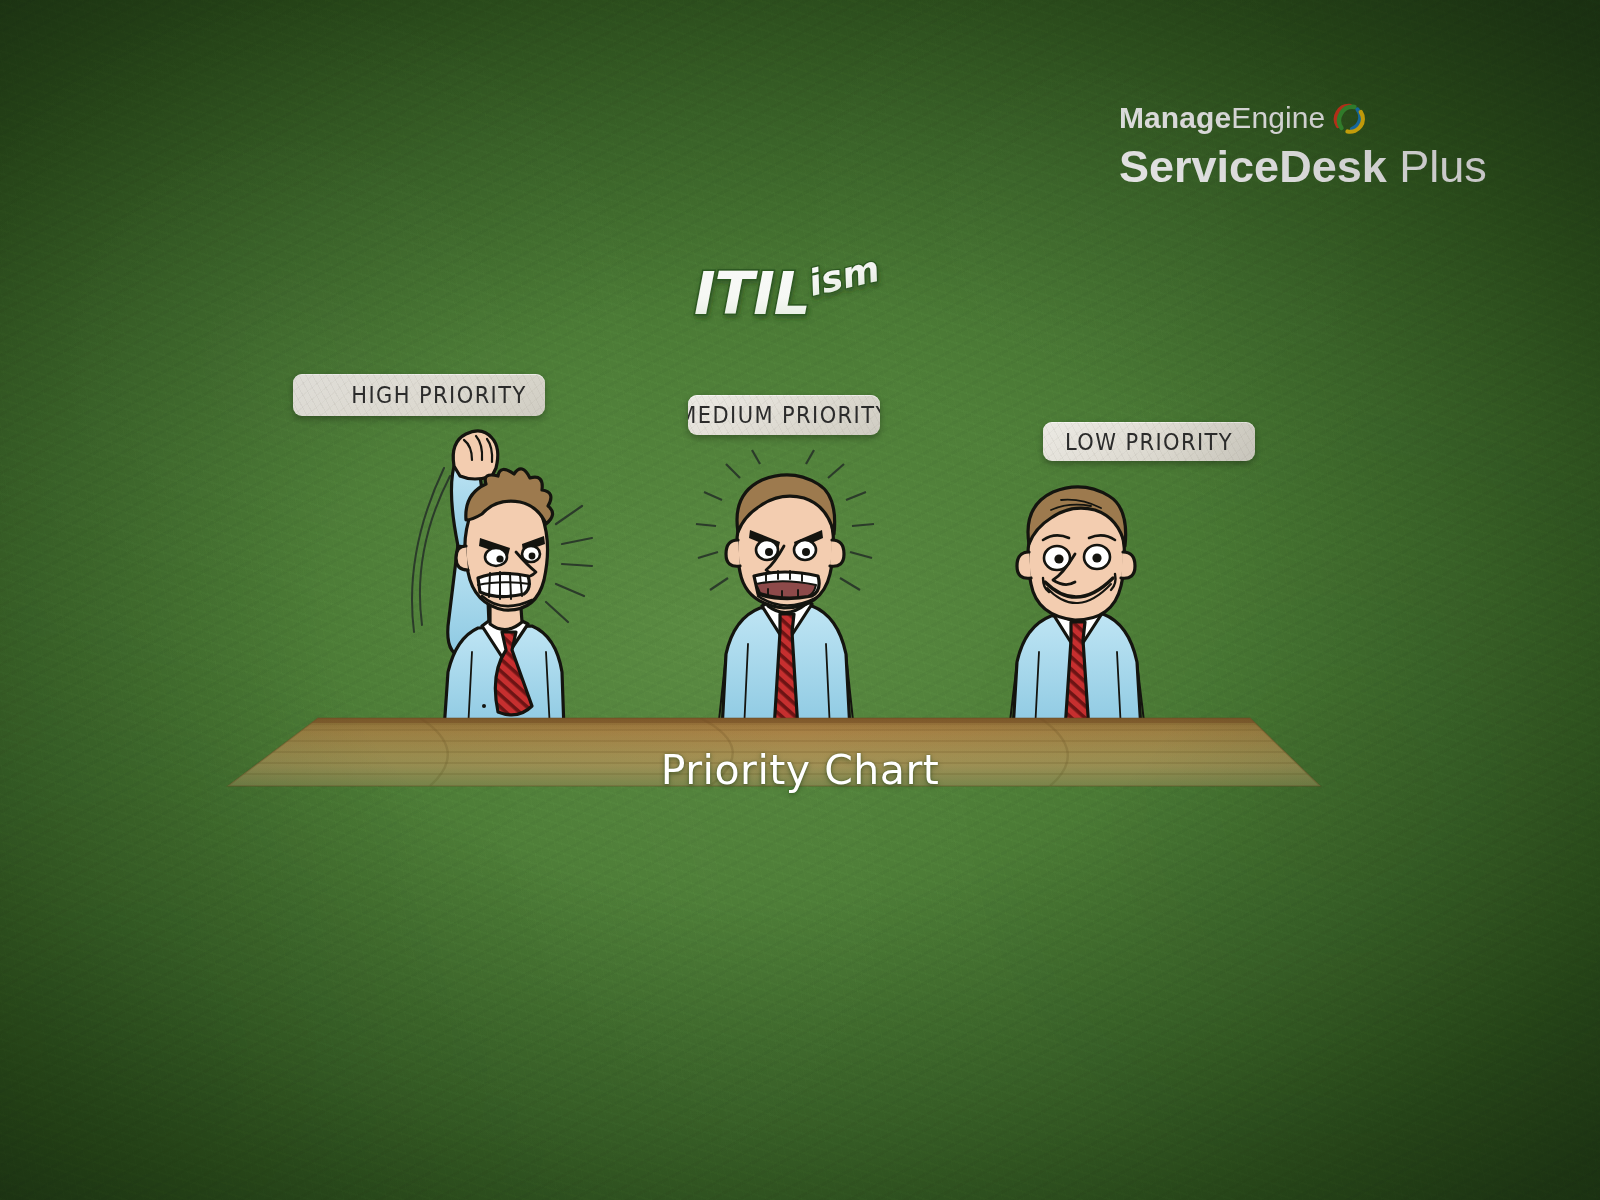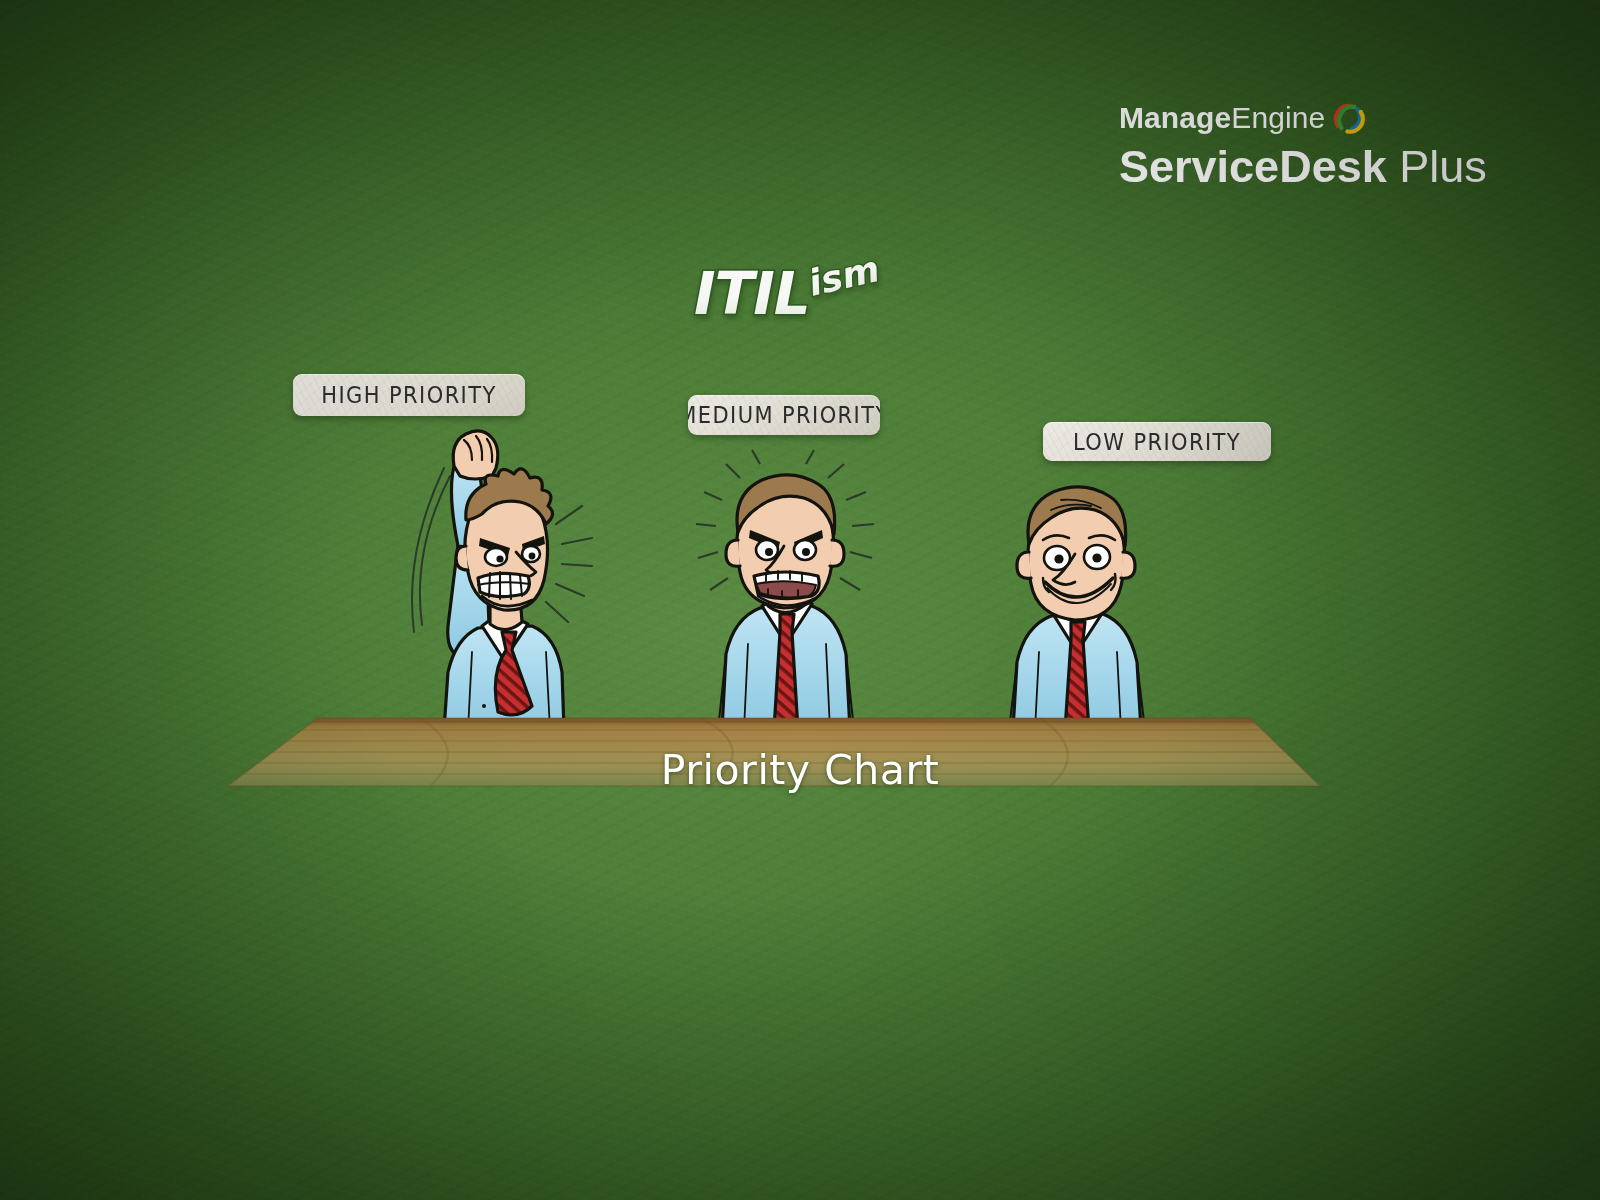--- a/index.html
+++ b/index.html
@@ -50,23 +50,23 @@
     box-shadow:0 3px 7px rgba(0,0,0,.30), 0 1px 0 rgba(255,255,255,.55) inset;
     display:flex;align-items:center;justify-content:center;
     font-family:"DejaVu Sans",sans-serif;color:#2b2b2b;
     letter-spacing:1.4px;white-space:nowrap;overflow:hidden;}
   .plabel::after{content:"";position:absolute;inset:0;border-radius:9px;pointer-events:none;
     background-image:
       repeating-linear-gradient(62deg, rgba(120,115,105,.07) 0 1px, rgba(0,0,0,0) 1px 6px),
       repeating-linear-gradient(-40deg, rgba(120,115,105,.05) 0 1px, rgba(0,0,0,0) 1px 9px);}
   .plabel span{position:relative;z-index:2;font-size:21px;font-weight:400;
     transform:scaleY(1.08);display:inline-block;}
-  #label-high{left:293px;top:374px;width:232px;height:42px;}
+  #label-high{left:293px;top:374px;width:212px;height:42px;padding-left:40px;}
   #label-medium{left:688px;top:395px;width:192px;height:40px;}
-  #label-low{left:1043px;top:422px;width:228px;height:39px;}
+  #label-low{left:1043px;top:422px;width:212px;height:39px;}
 
   
   .char{position:absolute;}
   #char-high{left:386px;top:420px;width:218px;height:310px;}
   #char-medium{left:688px;top:448px;width:196px;height:282px;}
   #char-low{left:985px;top:468px;width:186px;height:262px;}
 
   
   #table-wrap{position:absolute;left:0px;top:700px;width:1600px;height:110px;}
   #caption{position:absolute;left:0;top:746px;width:1600px;text-align:center;

